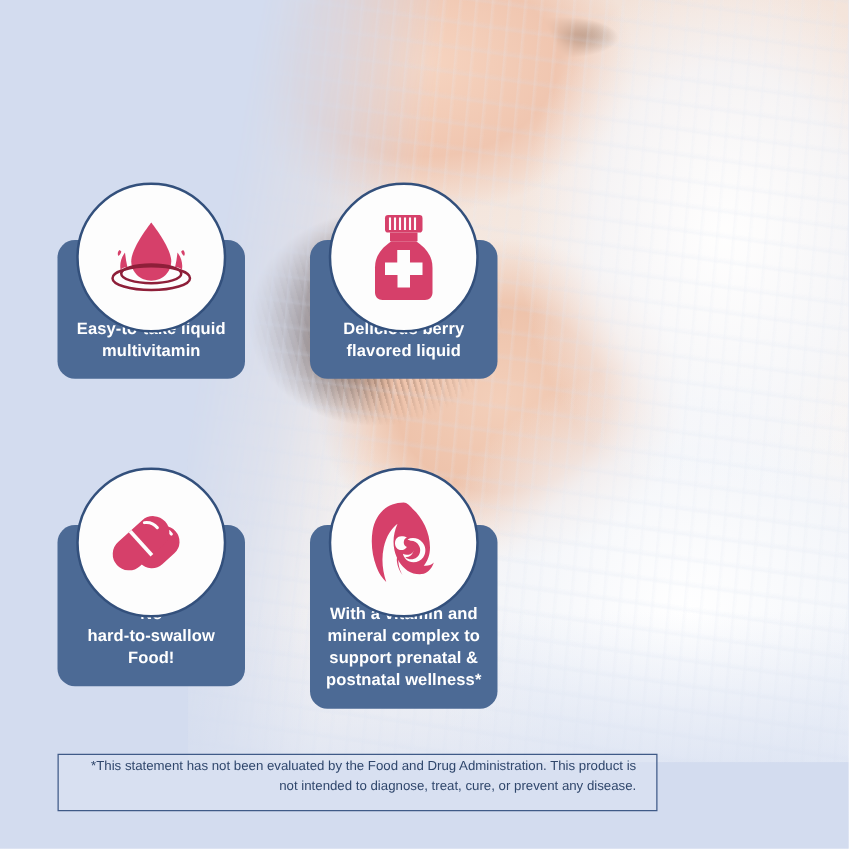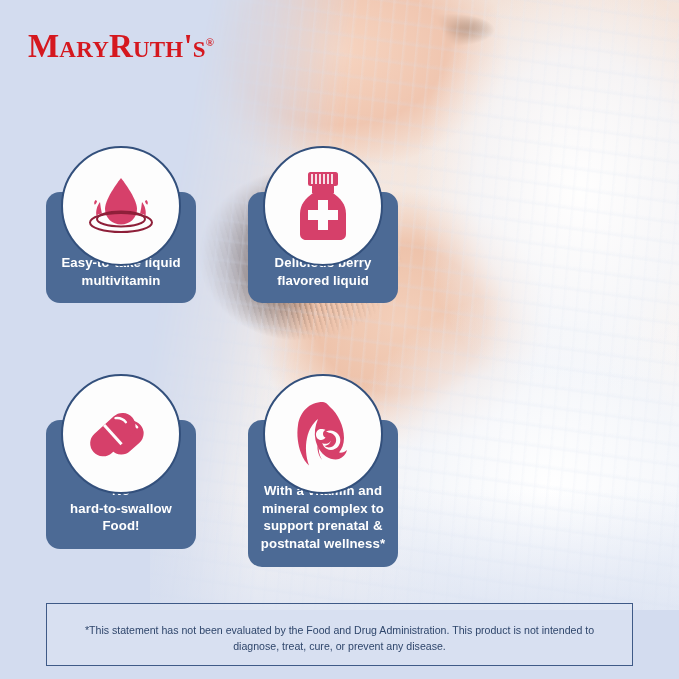--- a/index.html
+++ b/index.html
@@ -142,48 +142,45 @@
   #card-1 { left: 46px;  top: 192px; }
   #card-2 { left: 248px; top: 192px; }
   #card-3 { left: 46px;  top: 420px; }
   #card-4 { left: 248px; top: 420px; }
 
   
   .disclaimer {
     position: absolute;
     left: 46px;
     top: 603px;
-    width: 587px;
+    width: 480px;
     box-sizing: border-box;
     border: 1.5px solid #3f5a87;
     background: rgba(220,228,243,0.55);
-    padding: 19px 16px 10px;
-    text-align: center;
+    padding: 2px 16px 10px;
+    text-align: right;
     color: #2f466b;
     font-size: 10.6px;
     line-height: 1.5;
   }
 </style>
 </head>
 <body>
 
 <div id="stage">
 
   <div class="photo-wrap">
     <div class="photo">
       <div class="photo-inner"></div>
       <div class="photo-hair"></div>
       <div class="photo-tex"></div>
     </div>
     <div class="photo-veil"></div>
   </div>
 
-  <div class="logo">
-    <span class="big">Mary</span><span class="big">Ruth's</span><span class="reg">®</span>
-  </div>
 
   <div class="card" id="card-1">
     <div class="icon-circle">
       <svg width="80" height="80" viewBox="0 0 80 80" aria-hidden="true">
         <path d="M40 12 C40 12 24 32 24 43 C24 52 31.3 58.5 40 58.5 C48.7 58.5 56 52 56 43 C56 32 40 12 40 12 Z" fill="#d6406a"></path>
         <path d="M19 36 C16 40 14.5 45 15.5 50 C17 48 19 47.5 21 48 C20 44 19.5 40 19 36 Z" fill="#d6406a"></path>
         <path d="M14.5 34 C13 35.5 12.8 37.5 13.8 38.8 C15 37.8 16 36.5 16 35 Z" fill="#d6406a"></path>
         <path d="M61 36 C64 40 65.5 45 64.5 50 C63 48 61 47.5 59 48 C60 44 60.5 40 61 36 Z" fill="#d6406a"></path>
         <path d="M65.5 34 C67 35.5 67.2 37.5 66.2 38.8 C65 37.8 64 36.5 64 35 Z" fill="#d6406a"></path>
         <ellipse cx="40" cy="53" rx="24" ry="7.5" fill="none" stroke="#8e1f39" stroke-width="2"></ellipse>

